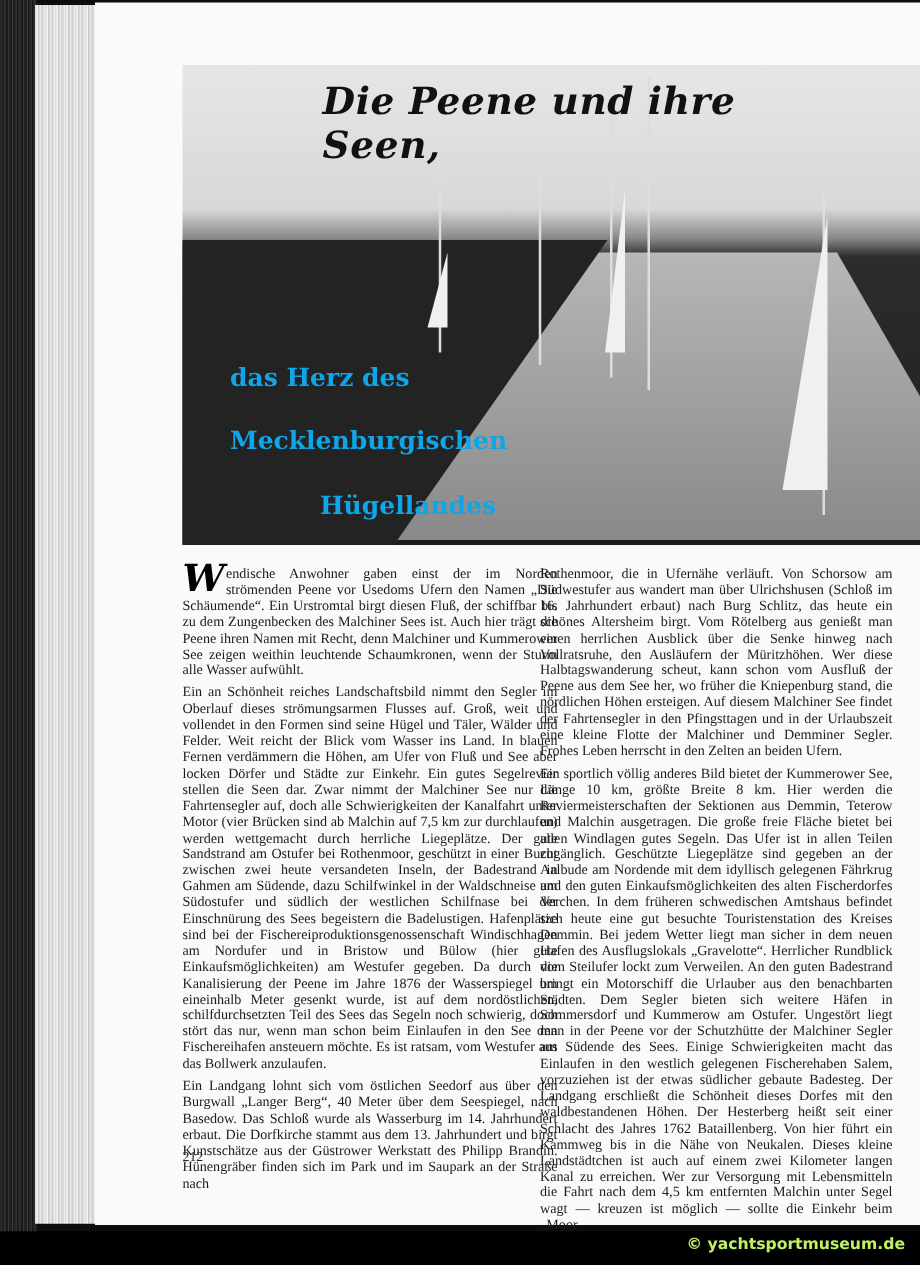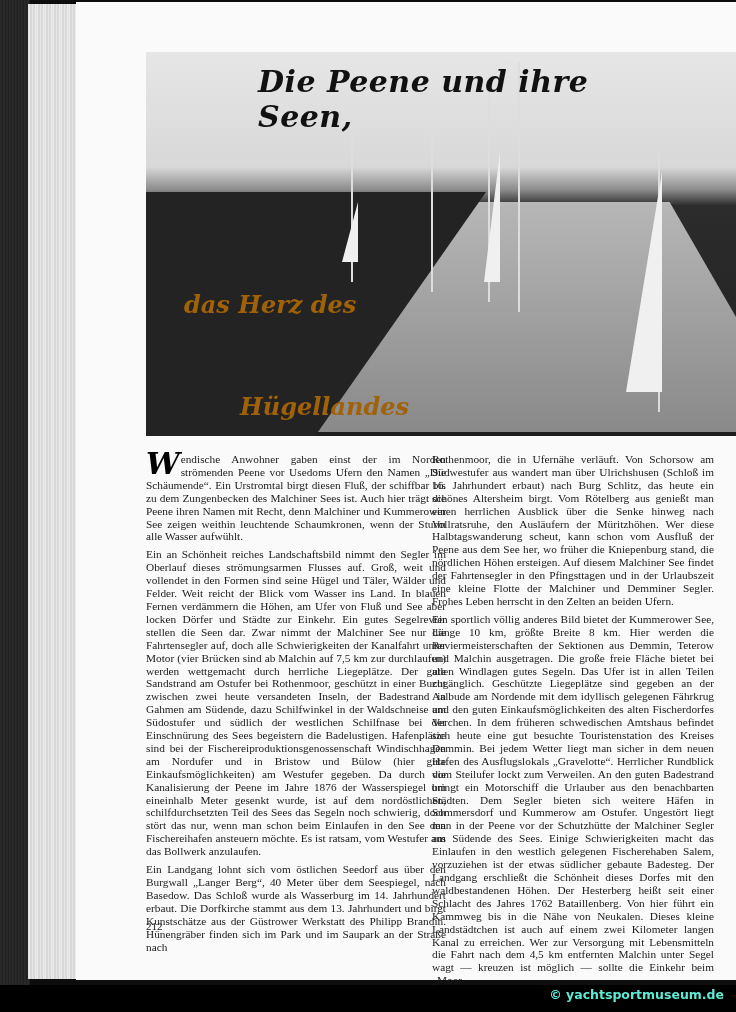--- a/index.html
+++ b/index.html
@@ -41,42 +41,42 @@
       transform: skewX(-35deg); transform-origin: top left;
     }
     .sail { position: absolute; width: 0; height: 0; border-left: 16px solid transparent; border-bottom: 150px solid #f0f0f0; }
     .mast { position: absolute; width: 2px; background: #ddd; }
     .title-main {
       position: absolute; left: 258px; top: 64px; width: 420px;
       font-family: "DejaVu Serif", serif; font-style: italic; font-weight: bold;
       font-size: 30px; color: #111; letter-spacing: .5px;
     }
     .sub {
-      position: absolute; font-family: "DejaVu Serif", serif; font-style: italic; font-weight: bold;
-      font-size: 24px; color: #a16207;
+      position: absolute; font-family: "DejaVu Serif", serif; font-weight: bold;
+      font-size: 20px; color: #0ea5e9;
     }
     .sub1 { left: 184px; top: 290px; }
     .sub2 { left: 184px; top: 340px; }
-    .sub3 { left: 240px; top: 392px; }
+    .sub3 { left: 256px; top: 392px; }
     .col {
       position: absolute; top: 453px;
       font-size: 11.3px; line-height: 12.9px; color: #1a1a1a;
       text-align: justify;
     }
     .col p { margin: 0 0 5px 0; }
     .col-left { left: 146px; width: 300px; }
     .col-right { left: 432px; width: 282px; }
     .dropcap {
       float: left; font-family: "DejaVu Serif", serif; font-style: italic; font-weight: bold;
       font-size: 30px; line-height: 22px; margin: 0 1px 0 0; color: #000;
     }
     .page-number { position: absolute; left: 146px; top: 920px; font-size: 11px; color: #222; }
     .copyright {
       position: absolute; right: 12px; top: 987px;
-      font-family: "DejaVu Sans", sans-serif; font-weight: bold; font-size: 12.5px; color: #5eead4;
+      font-family: "DejaVu Sans", sans-serif; font-weight: bold; font-size: 12.5px; color: #bef264;
     }
   </style>
 </head>
 <body>
 
 <div class="scan">
   <div class="book-edge"></div>
   <div class="page-stack"></div>
   <div class="page"></div>
 
@@ -88,20 +88,21 @@
     <div class="mast" style="left:285px;top:70px;height:170px;"></div>
     <div class="mast" style="left:342px;top:40px;height:210px;"></div>
     <div class="sail" style="left:338px;top:100px;border-bottom-width:130px;"></div>
     <div class="mast" style="left:372px;top:10px;height:250px;"></div>
     <div class="mast" style="left:512px;top:100px;height:260px;"></div>
     <div class="sail" style="left:480px;top:120px;border-left-width:36px;border-bottom-width:220px;"></div>
   </div>
 
   <div class="title-main">Die Peene und ihre Seen,</div>
   <div class="sub sub1">das Herz des</div>
+  <div class="sub sub2">Mecklenburgischen</div>
   <div class="sub sub3">Hügellandes</div>
 
   <div class="col col-left">
     <p><span class="dropcap">W</span><span>endische Anwohner gaben einst der im Norden strömenden Peene vor Usedoms Ufern den Namen „Die Schäumende“. Ein Urstromtal birgt diesen Fluß, der schiffbar bis zu dem Zungenbecken des Malchiner Sees ist. Auch hier trägt die Peene ihren Namen mit Recht, denn Malchiner und Kummerower See zeigen weithin leuchtende Schaumkronen, wenn der Sturm alle Wasser aufwühlt.</span></p>
     <p>Ein an Schönheit reiches Landschaftsbild nimmt den Segler im Oberlauf dieses strömungsarmen Flusses auf. Groß, weit und vollendet in den Formen sind seine Hügel und Täler, Wälder und Felder. Weit reicht der Blick vom Wasser ins Land. In blauen Fernen verdämmern die Höhen, am Ufer von Fluß und See aber locken Dörfer und Städte zur Einkehr. Ein gutes Segelrevier stellen die Seen dar. Zwar nimmt der Malchiner See nur die Fahrtensegler auf, doch alle Schwierigkeiten der Kanalfahrt unter Motor (vier Brücken sind ab Malchin auf 7,5 km zur durchlaufen) werden wettgemacht durch herrliche Liegeplätze. Der gute Sandstrand am Ostufer bei Rothenmoor, geschützt in einer Bucht zwischen zwei heute versandeten Inseln, der Badestrand in Gahmen am Südende, dazu Schilfwinkel in der Waldschneise am Südostufer und südlich der westlichen Schilfnase bei der Einschnürung des Sees begeistern die Badelustigen. Hafenplätze sind bei der Fischereiproduktionsgenossenschaft Windischhagen am Nordufer und in Bristow und Bülow (hier gute Einkaufsmöglichkeiten) am Westufer gegeben. Da durch die Kanalisierung der Peene im Jahre 1876 der Wasserspiegel um eineinhalb Meter gesenkt wurde, ist auf dem nordöstlichen, schilfdurchsetzten Teil des Sees das Segeln noch schwierig, doch stört das nur, wenn man schon beim Einlaufen in den See den Fischereihafen ansteuern möchte. Es ist ratsam, vom Westufer aus das Bollwerk anzulaufen.</p>
     <p>Ein Landgang lohnt sich vom östlichen Seedorf aus über den Burgwall „Langer Berg“, 40 Meter über dem Seespiegel, nach Basedow. Das Schloß wurde als Wasserburg im 14. Jahrhundert erbaut. Die Dorfkirche stammt aus dem 13. Jahrhundert und birgt Kunstschätze aus der Güstrower Werkstatt des Philipp Brandin. Hünengräber finden sich im Park und im Saupark an der Straße nach</p>
   </div>
 
   <div class="col col-right">
     <p>Rothenmoor, die in Ufernähe verläuft. Von Schorsow am Südwestufer aus wandert man über Ulrichshusen (Schloß im 16. Jahrhundert erbaut) nach Burg Schlitz, das heute ein schönes Altersheim birgt. Vom Rötelberg aus genießt man einen herrlichen Ausblick über die Senke hinweg nach Vollratsruhe, den Ausläufern der Müritzhöhen. Wer diese Halbtagswanderung scheut, kann schon vom Ausfluß der Peene aus dem See her, wo früher die Kniepenburg stand, die nördlichen Höhen ersteigen. Auf diesem Malchiner See findet der Fahrtensegler in den Pfingsttagen und in der Urlaubszeit eine kleine Flotte der Malchiner und Demminer Segler. Frohes Leben herrscht in den Zelten an beiden Ufern.</p>

